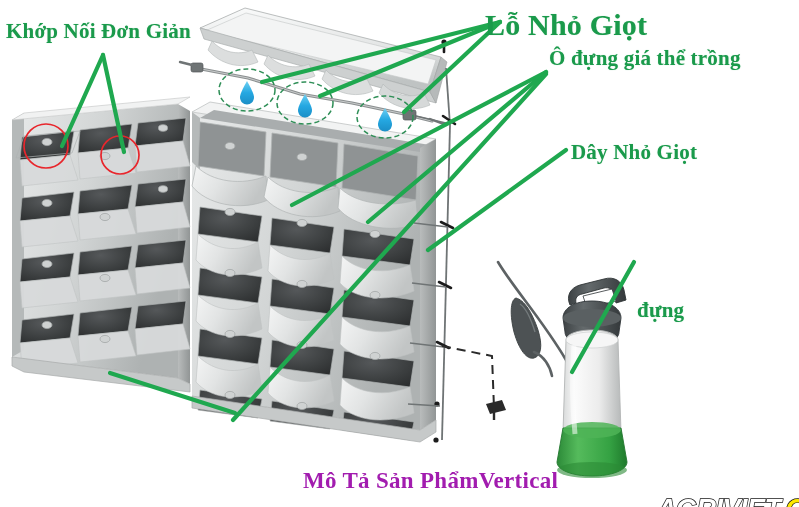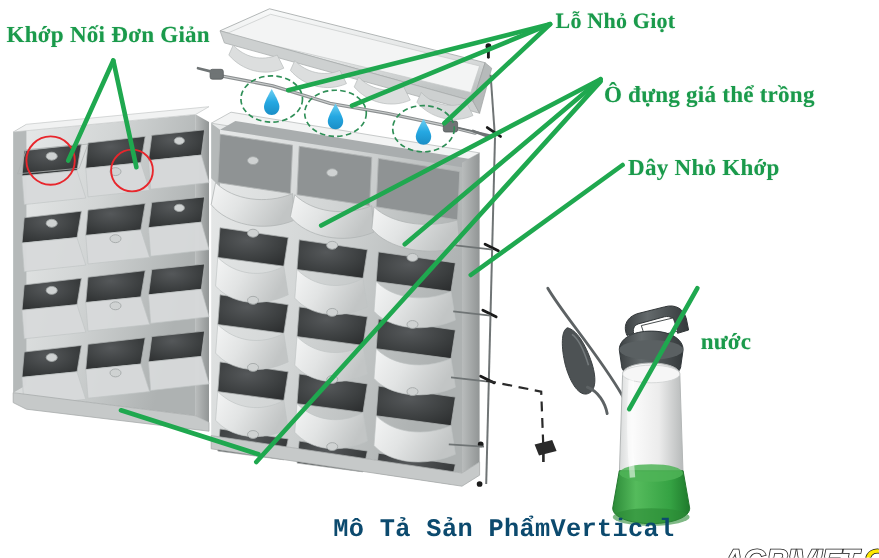--- a/index.html
+++ b/index.html
@@ -25,34 +25,34 @@
     position: absolute;
     color: #1a9a4b;
     font-family: "Liberation Serif", "DejaVu Serif", serif;
     font-weight: bold;
     white-space: pre;
     line-height: 1.12;
     letter-spacing: 0.2px;
     text-shadow: 0 0 1px rgba(26,154,75,0.35);
   }
   .lbl-khop   { left: 6px;   top: 20px;  font-size: 21px; }
-  .lbl-lo     { left: 505px; top: 8px;   font-size: 20px; }
-  .lbl-o      { left: 549px; top: 75px;  font-size: 21px; }
+  .lbl-lo     { left: 485px; top: 8px;   font-size: 30px; }
+  .lbl-o      { left: 549px; top: 47px;  font-size: 21px; }
   .lbl-day    { left: 571px; top: 141px; font-size: 21px; }
   .lbl-nguon  { left: 637px; top: 252px; font-size: 21px; }
   .lbl-gia    { left: 27px;  top: 358px; font-size: 21px; }
 
   .caption-red {
     position: absolute;
     left: 303px;
     top: 468px;
-    font-family: Liberation Mono, monospace;
+    font-family: Liberation Serif, serif;
     font-weight: bold;
     font-size: 23px;
-    color: #0c4a6e;
+    color: #a21caf;
     white-space: pre;
     letter-spacing: 0.3px;
   }
 
   .watermark {
     position: absolute;
     left: 630px;
     top: 463px;
     font-family: "Liberation Sans", "DejaVu Sans", sans-serif;
     font-weight: bold;
@@ -381,24 +381,24 @@
 
       <path d="M634,262 L572,372"></path>
 
       <path d="M110,373 L235,413"></path>
     </g>
   </svg>
 
   <div class="lbl lbl-khop">Khớp Nối Đơn Giản</div>
   <div class="lbl lbl-lo">Lỗ Nhỏ Giọt</div>
   <div class="lbl lbl-o">Ô đựng giá thể trồng</div>
-  <div class="lbl lbl-day">Dây Nhỏ Khớp</div>
+  <div class="lbl lbl-day">Dây Nhỏ Giọt</div>
 
   <div class="lbl lbl-nguon">
-    <div>nước</div>
+    <div>đựng</div>
   </div>
 
   <div class="lbl lbl-gia">
   </div>
 
   <div class="caption-red">Mô Tả Sản PhẩmVertical</div>
 
   <div class="watermark">
     <span class="wm-a">AGRIVIET</span><span class="wm-b">.COM</span>
   </div>

